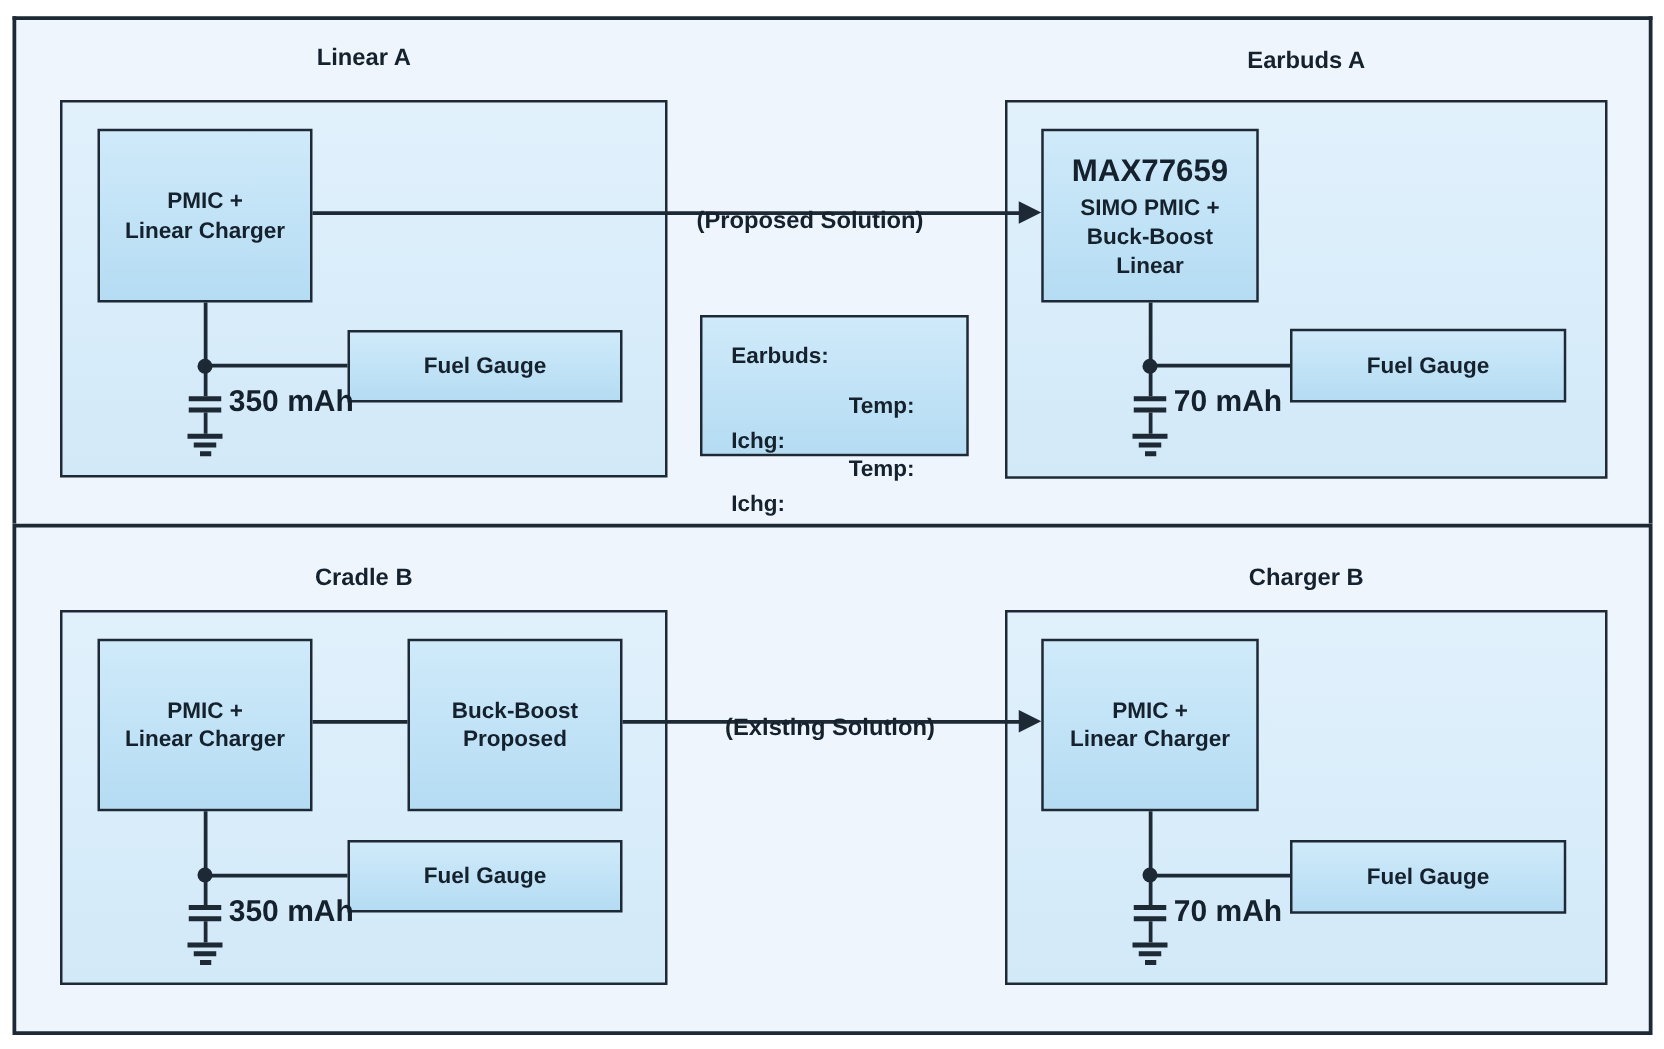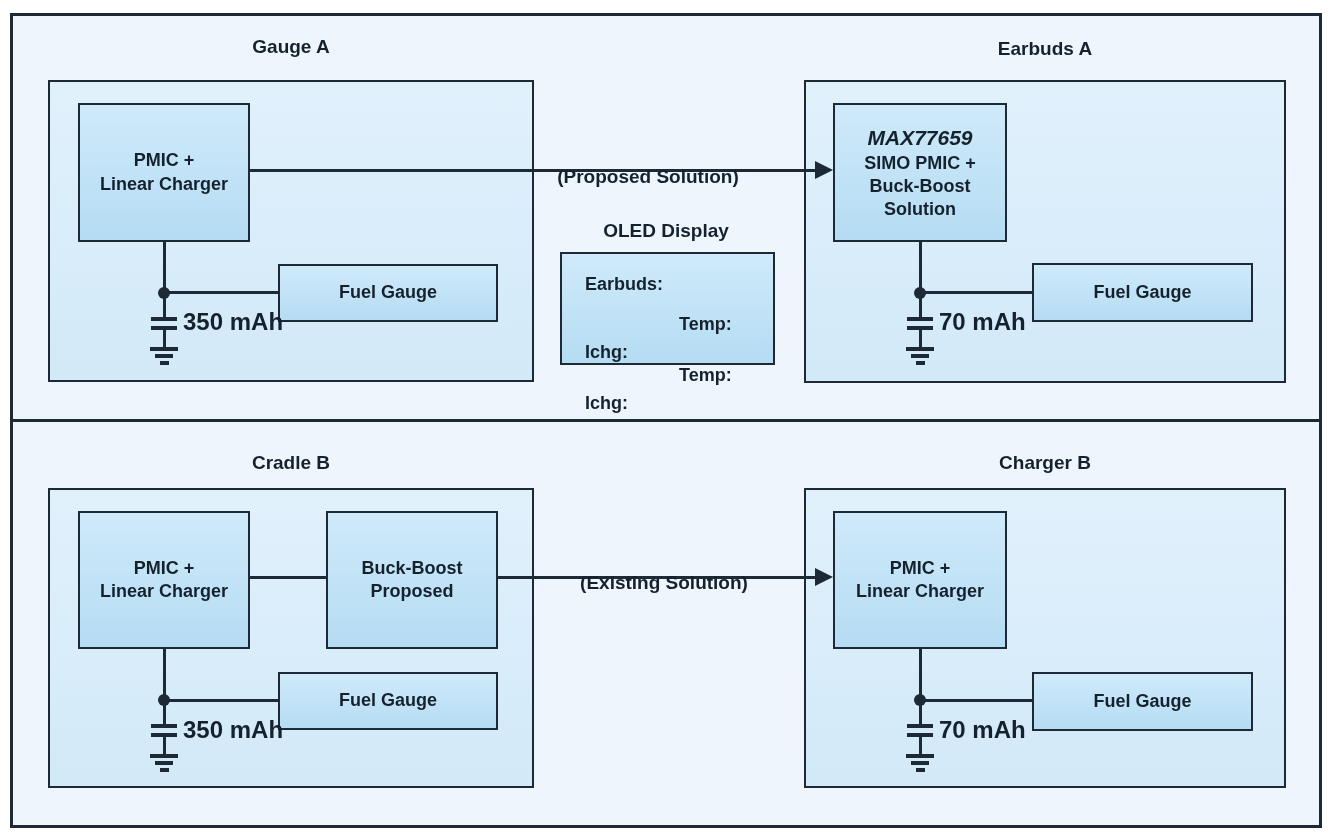--- a/index.html
+++ b/index.html
@@ -17,21 +17,21 @@
     background:linear-gradient(180deg,#e1f1fc 0%,#d2e9f8 100%);
     border:2.5px solid #1d2935;
   }
   .block{
     position:absolute;box-sizing:border-box;
     background:linear-gradient(180deg,#cfeafa 0%,#b5dcf3 100%);
     border:2.5px solid #1d2935;
     display:flex;flex-direction:column;align-items:center;justify-content:center;
     font-weight:bold;font-size:18px;line-height:1.28;text-align:center;
   }
-  .block .big{font-size:21px;line-height:1.35;font-style:italic;}
+  .block .big{font-size:25px;line-height:1.35;}
   .title{
     position:absolute;font-weight:bold;font-size:19px;text-align:center;width:300px;
   }
   .sol-label{
     position:absolute;font-weight:bold;font-size:19px;text-align:center;width:300px;margin-top:36px;
   }
   .wire{position:absolute;background:#1d2935;height:3px;}
   .arrowhead{
     position:absolute;width:0;height:0;
     border-top:9px solid transparent;border-bottom:9px solid transparent;
@@ -58,21 +58,21 @@
   .oled-c1{width:94px;margin-top:28px;}
 </style>
 </head>
 <body>
 
 <div class="page">
 
   <div class="section" style="left:10px;top:13px;width:1312px;height:406px;border-bottom:none;"></div>
   <div class="section" style="left:10px;top:419px;width:1312px;height:409px;"></div>
 
-  <div class="title" style="left:141px;top:36px;">Gauge A</div>
+  <div class="title" style="left:141px;top:36px;">Linear A</div>
   <div class="title" style="left:895px;top:38px;">Earbuds A</div>
 
   <div class="container" style="left:48px;top:80px;width:486px;height:302px;"></div>
   <div class="container" style="left:804px;top:80px;width:482px;height:303px;"></div>
 
   <div class="wire" style="left:250px;top:169px;width:566px;"></div>
   <div class="arrowhead" style="left:815px;top:161px;"></div>
   <div class="wire" style="left:164px;top:291px;width:114px;"></div>
   <div class="wire" style="left:920px;top:291px;width:112px;"></div>
 
@@ -82,27 +82,26 @@
     <span>PMIC +</span>
     <span>Linear Charger</span>
   </div>
   <div class="block" style="left:278px;top:264px;width:220px;height:58px;">
     <span>Fuel Gauge</span>
   </div>
   <div class="block" style="left:833px;top:103px;width:174px;height:139px;">
     <span class="big">MAX77659</span>
     <span>SIMO PMIC +</span>
     <span>Buck-Boost</span>
-    <span>Solution</span>
+    <span>Linear</span>
   </div>
   <div class="block" style="left:1032px;top:263px;width:221px;height:59px;">
     <span>Fuel Gauge</span>
   </div>
 
-  <div class="title" style="left:516px;top:220px;">OLED Display</div>
   <div class="block oled" style="left:560px;top:252px;width:215px;height:113px;">
     <div>Earbuds:</div>
     <div class="oled-rows">
       <div class="oled-row">
         <span class="oled-c1">Ichg:</span>
         <span>Temp:</span>
       </div>
       <div class="oled-row">
         <span class="oled-c1">Ichg:</span>
         <span>Temp:</span>

